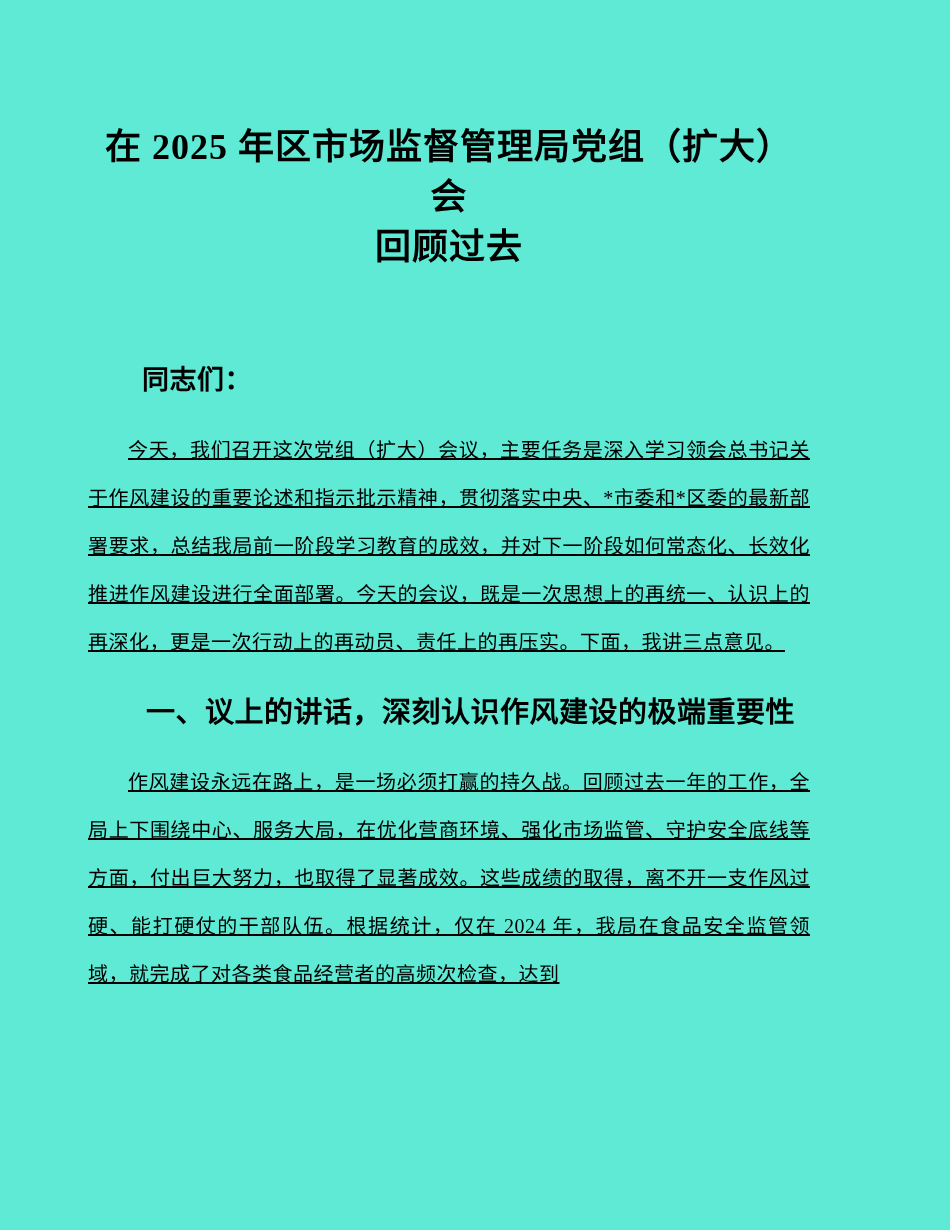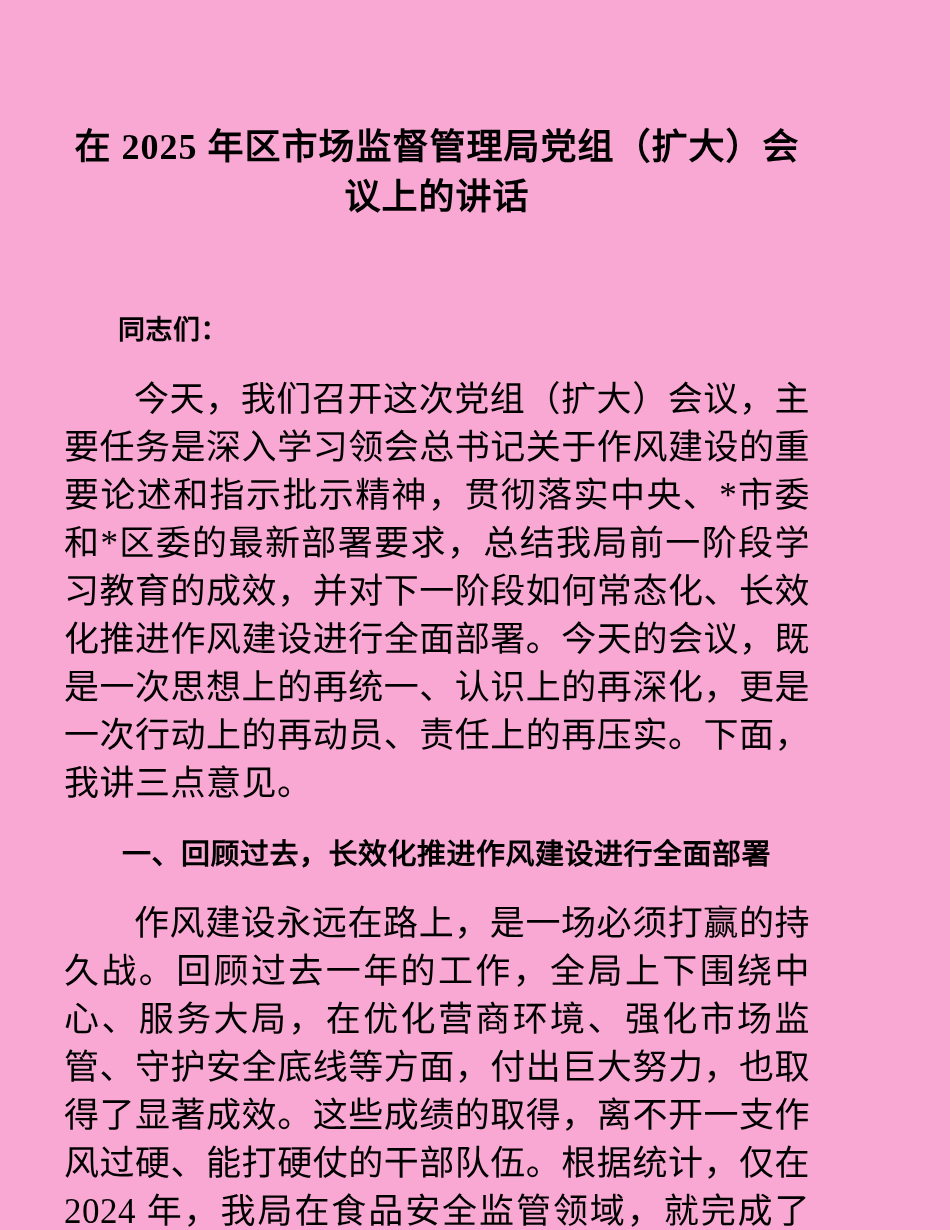--- a/index.html
+++ b/index.html
@@ -5,23 +5,23 @@
   html, body {
     margin: 0;
     padding: 0;
     background: #ffffff;
   }
   .page {
     position: relative;
     width: 950px;
     height: 1230px;
     box-sizing: border-box;
-    background: #f9a8d4;
+    background: #5eead4;
     color: #000000;
-    padding: 122px 140px 0 64px;
+    padding: 122px 140px 0 88px;
     overflow: hidden;
     font-family: "Liberation Serif", "DejaVu Serif", serif;
   }
   .doc-title {
     margin: 0 0 84px 0;
     font-size: 36px;
     line-height: 50px;
     font-weight: bold;
     text-align: center;
     letter-spacing: 1px;
@@ -33,48 +33,49 @@
   .salutation {
     margin: 0 0 22px 0;
     font-size: 27px;
     line-height: 48px;
     letter-spacing: 0.5px;
     text-indent: 2em;
     font-weight: bold;
   }
   .body-para {
     margin: 0 0 22px 0;
-    font-size: 35px;
+    font-size: 20px;
     line-height: 48px;
     letter-spacing: 0.5px;
     text-align: justify;
     text-justify: inter-ideograph;
     text-indent: 2em;
+    text-decoration: underline;
   }
   .section-heading {
     margin: 2px 0 22px 0;
     font-size: 29px;
     line-height: 48px;
     font-weight: bold;
     text-indent: 2em;
     letter-spacing: 0.5px;
     font-family: "Liberation Sans", "DejaVu Sans", sans-serif;
   }
 </style>
 </head>
 <body>
 
 <div class="page">
 
   <h1 class="doc-title">
     <span class="title-line">在 2025 年区市场监督管理局党组（扩大）会</span>
-    <span class="title-line">议上的讲话</span>
+    <span class="title-line">回顾过去</span>
   </h1>
 
   <p class="salutation">同志们：</p>
 
   <p class="body-para">今天，我们召开这次党组（扩大）会议，主要任务是深入学习领会总书记关于作风建设的重要论述和指示批示精神，贯彻落实中央、*市委和*区委的最新部署要求，总结我局前一阶段学习教育的成效，并对下一阶段如何常态化、长效化推进作风建设进行全面部署。今天的会议，既是一次思想上的再统一、认识上的再深化，更是一次行动上的再动员、责任上的再压实。下面，我讲三点意见。</p>
 
-  <h2 class="section-heading">一、回顾过去，长效化推进作风建设进行全面部署</h2>
+  <h2 class="section-heading">一、议上的讲话，深刻认识作风建设的极端重要性</h2>
 
   <p class="body-para">作风建设永远在路上，是一场必须打赢的持久战。回顾过去一年的工作，全局上下围绕中心、服务大局，在优化营商环境、强化市场监管、守护安全底线等方面，付出巨大努力，也取得了显著成效。这些成绩的取得，离不开一支作风过硬、能打硬仗的干部队伍。根据统计，仅在 2024 年，我局在食品安全监管领域，就完成了对各类食品经营者的高频次检查，达到</p>
 
 </div>
 
 </body></html>

